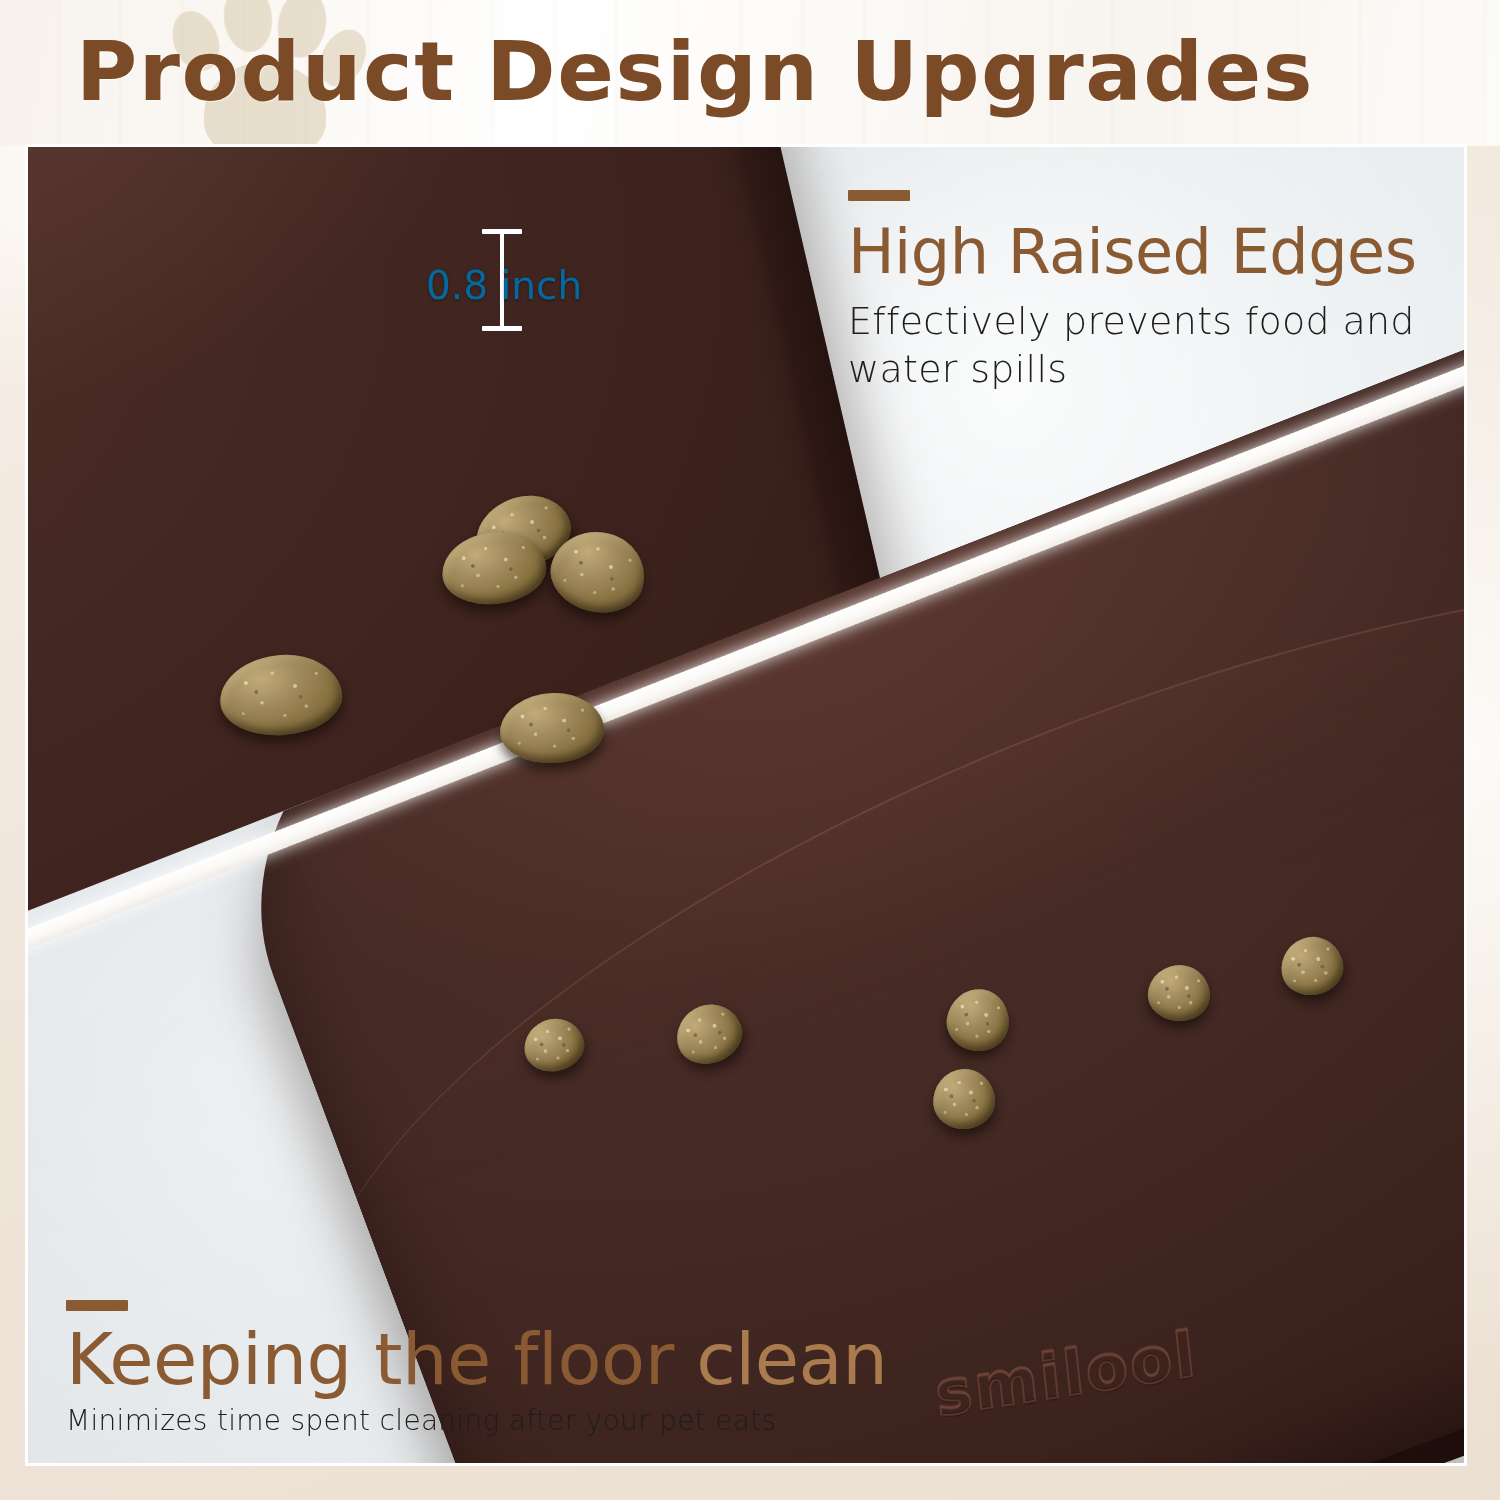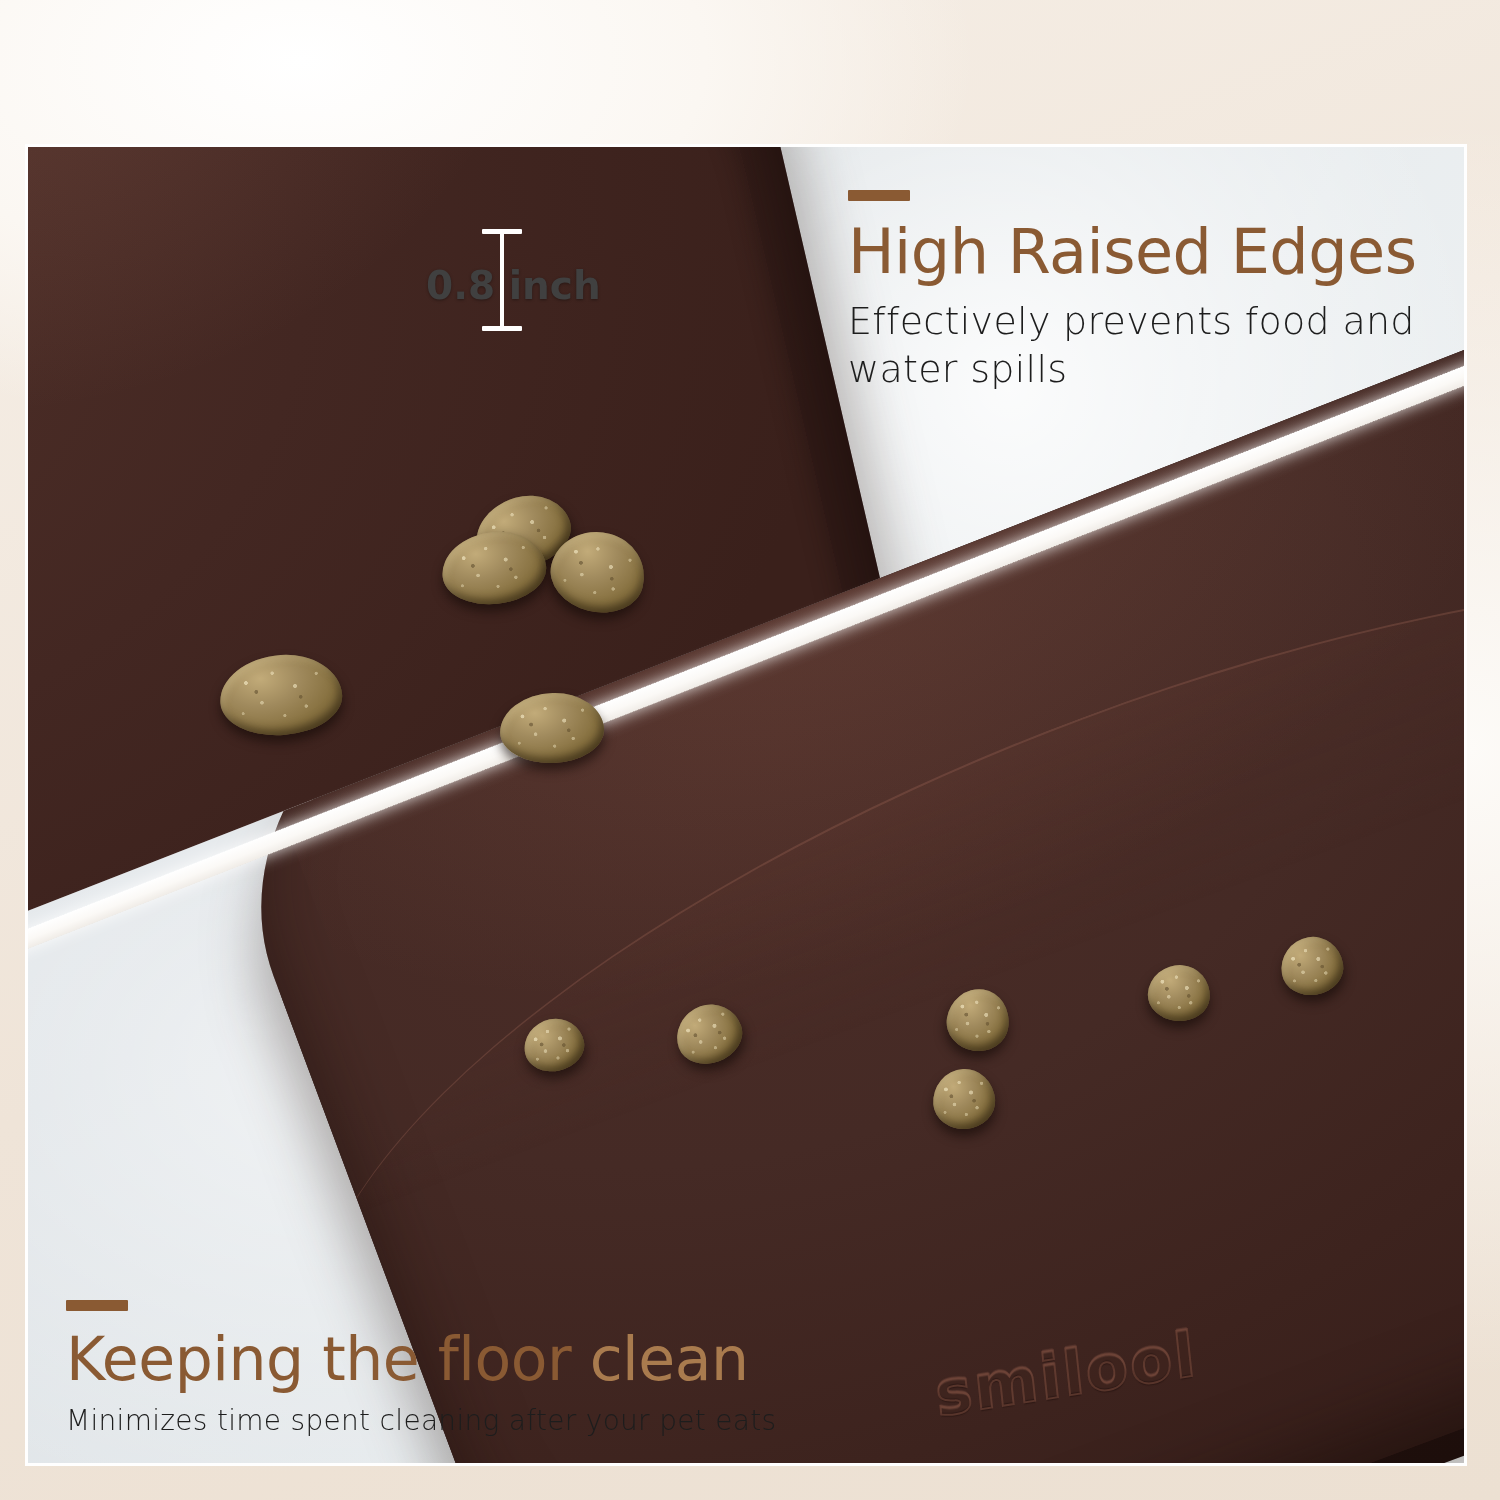--- a/index.html
+++ b/index.html
@@ -299,22 +299,22 @@
     background: #ffffff;
     border-radius: 1px;
   }
   .dim-cap.top { top: 0px; }
   .dim-cap.bot { top: 97px; }
   .dim-label {
     position: absolute;
     left: -40px; top: 34px;
     font-family: "DejaVu Sans", sans-serif;
     font-size: 39px;
-    font-weight: 700;
-    color: #404040;
+    font-weight: 400;
+    color: #0369a1;
     white-space: nowrap;
     text-shadow: 0 1px 3px rgba(0,0,0,.35);
   }
 
   
   .callout { position: absolute; z-index: 11; }
   .rule {
     width: 62px; height: 11px;
     background: #8a5a33;
     border-radius: 1px;
@@ -338,30 +338,41 @@
     letter-spacing: 0.3px;
   }
 
   #callout-edges { left: 848px; top: 190px; }
   #callout-edges .rule { margin-bottom: 14px; }
   #callout-edges .c-head { margin-bottom: 8px; }
   #callout-edges .c-sub { width: 610px; }
 
   #callout-clean { left: 66px; top: 1300px; }
   #callout-clean .rule { margin-bottom: 12px; }
-  #callout-clean .c-head { font-size: 60px; line-height: 72px; margin-bottom: 4px; }
+  #callout-clean .c-head { font-size: 72px; line-height: 72px; margin-bottom: 4px; }
   #callout-clean .c-sub { font-size: 28px; line-height: 44px; white-space: nowrap; }
 </style>
 </head>
 <body>
 
 <div id="stage">
 
   <div class="bg-wash"></div>
 
+  <div class="header">
+    <div class="header-vstripes"></div>
+    <div class="paw">
+      <div class="toe t1"></div>
+      <div class="toe t2"></div>
+      <div class="toe t3"></div>
+      <div class="toe t4"></div>
+      <div class="pad"></div>
+    </div>
+    <div class="title">Product Design Upgrades</div>
+  </div>
 
   <div class="photo">
 
     <div class="scene-top">
       <div class="floor-top-glow"></div>
       <div class="mat-top-wrap">
         <div class="mat-top-shadow"></div>
         <div class="mat-top">
           <div class="mat-top-rim"></div>
           <div class="mat-top-inner"></div>

